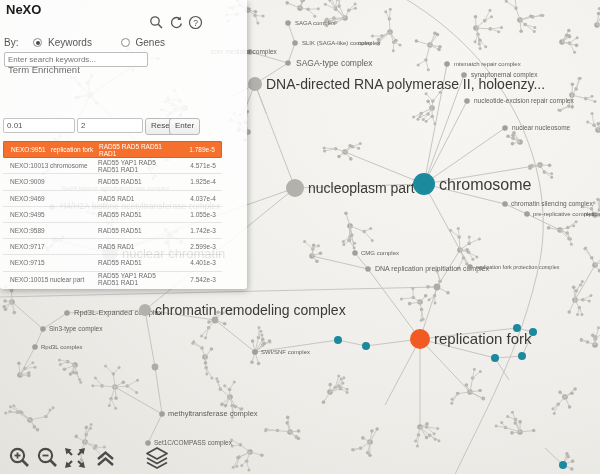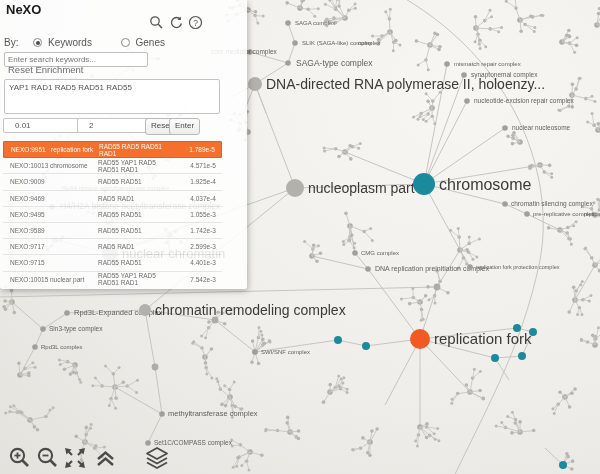--- a/index.html
+++ b/index.html
@@ -19,21 +19,21 @@
   #row-by{position:absolute;left:4px;top:37px;font-size:10px;color:#555;width:215px;height:12px;}
   .radio{display:inline-block;width:7px;height:7px;border:1px solid #8a8a8a;border-radius:50%;
     vertical-align:-1px;margin:0 3px 0 10px;background:#fff;position:relative;}
   .radio.sel::after{content:"";position:absolute;left:1.5px;top:1.5px;width:4px;height:4px;
     border-radius:50%;background:#4a4a4a;}
   #te-heading{position:absolute;left:8px;top:64px;font-size:9.5px;color:#6b6b6b;}
   #te-query{position:absolute;left:4px;top:79px;width:206px;height:27px;resize:none;
     border:1px solid #c4c4c4;border-radius:2px;font-size:8px;padding:3px 4px;color:#555;
     background:rgba(255,255,255,0.88);font-family:"Liberation Sans",sans-serif;outline:none;}
   .num-input{position:absolute;top:118px;height:11px;border:1px solid #c4c4c4;border-radius:2px;
-    font-size:8px;padding:1px 11px;color:#555;background:rgba(255,255,255,0.88);outline:none;}
+    font-size:8px;padding:1px 3px;color:#555;background:rgba(255,255,255,0.88);outline:none;}
   .btn{position:absolute;top:118px;height:15px;font-size:8px;color:#4a4a4a;
     background:linear-gradient(#fbfbfb,#ededed);border:1px solid #b9b9b9;border-radius:3px;
     padding:0 5px;line-height:13px;text-align:center;}
   #results{position:absolute;left:3px;top:141px;width:219px;height:145px;overflow:hidden;}
   .rrow{display:flex;align-items:center;height:15.2px;border-bottom:1px solid rgba(120,120,120,0.18);
     font-size:6.5px;color:#6d6c69;}
   .rrow.hl{background:#f4702c;border:1px solid #e35f1d;color:#fff;border-radius:1px;}
   .c-id{width:40px;padding-left:7px;flex:none;}
   .c-name{width:48px;flex:none;}
   .c-genes{flex:1;}
@@ -1301,22 +1301,21 @@
   </svg>
 
   <div id="row-by">
     <span>By:</span>
     <span class="radio sel" style="margin-left:12px"></span>
     <span>Keywords</span>
     <span class="radio" style="margin-left:26px"></span>
     <span>Genes</span>
   </div>
 
-  <div id="te-heading">Reset Enrichment</div>
-  <textarea id="te-query" style="">YAP1 RAD1 RAD5 RAD51 RAD55</textarea>
+  <div id="te-heading">Term Enrichment</div>
 
   <input class="num-input" style="left: 3px; width: 64px;" value="0.01">
   <input class="num-input" style="left: 77px; width: 58px;" value="2">
   <div class="btn" style="left:145px">Reset</div>
   <div class="btn" style="left:169px">Enter</div>
 
   <div id="results">
         <div class="rrow hl">
           <div class="c-id">NEXO:9951</div>
           <div class="c-name">replication fork</div>

